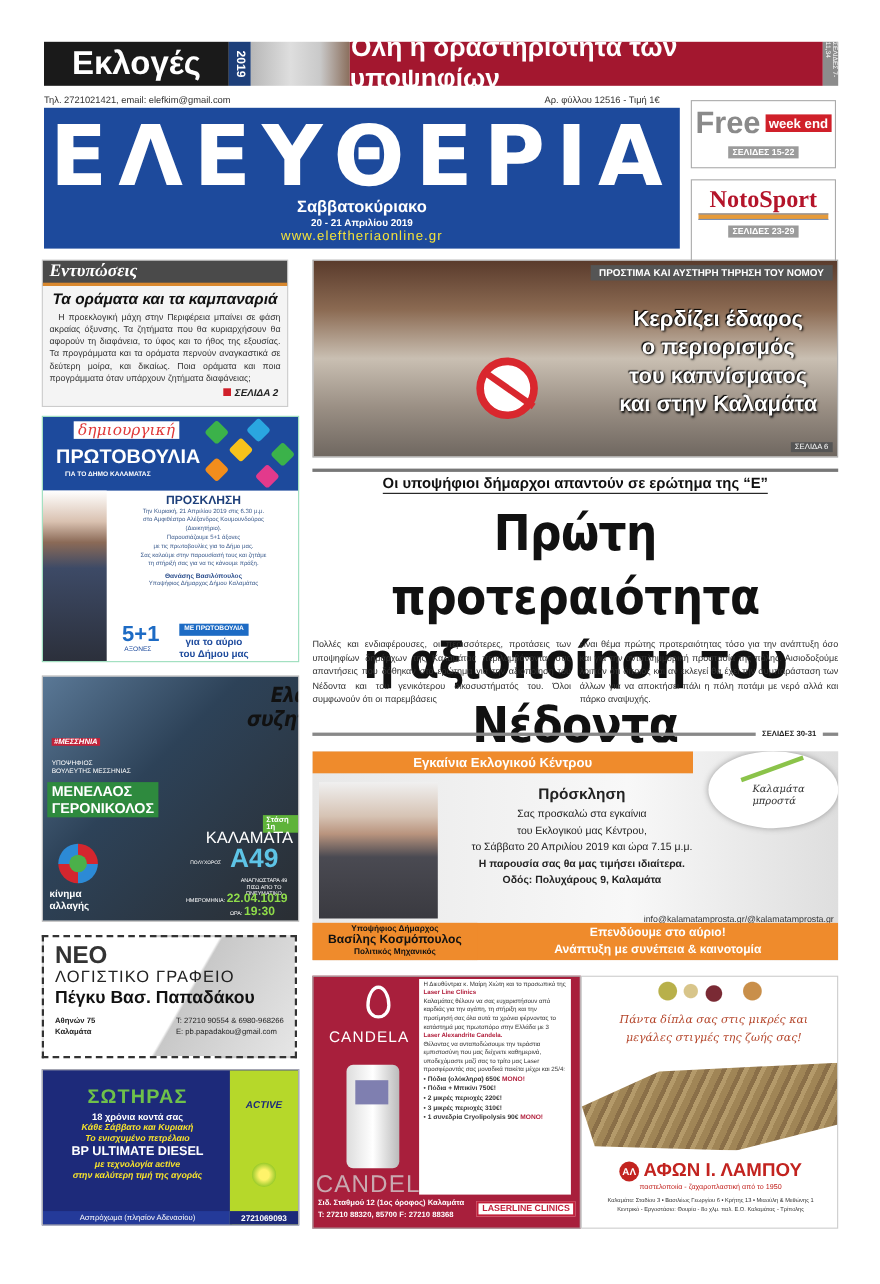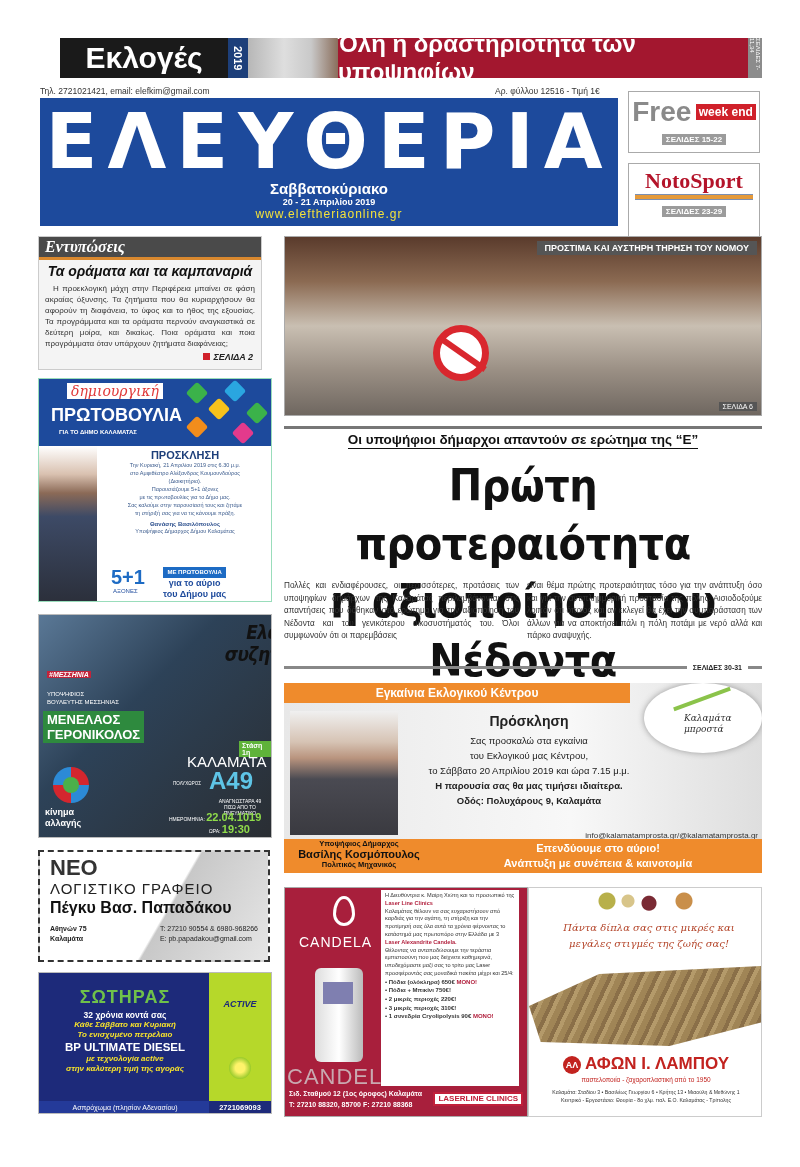--- a/index.html
+++ b/index.html
@@ -2,21 +2,21 @@
 <html><head>
 <meta charset="utf-8">
 <style>
   * { box-sizing: border-box; margin: 0; padding: 0; }
   html, body { width: 800px; height: 1167px; background: #ffffff; overflow: hidden; }
   body { font-family: "Liberation Sans", sans-serif; color: #222; position: relative; }
   .abs { position: absolute; }
 
   
   .elections { left: 40px; top: 38px; width: 722px; height: 40px; display: flex; }
-  .elections .left { width: 168px; background: #1a1a1a; color: #fff; font-weight: bold; font-size: 30px; display:flex; align-items:center; justify-content:center; letter-spacing: 0px; font-family: "Liberation Sans", sans-serif; margin-left: 20px; }
+  .elections .left { width: 168px; background: #1a1a1a; color: #fff; font-weight: bold; font-size: 30px; display:flex; align-items:center; justify-content:center; letter-spacing: 0px; font-family: "Liberation Sans", sans-serif; }
   .elections .year { width: 20px; background: #1d3f7a; color:#fff; font-size: 11px; font-weight:bold; writing-mode: vertical-rl; display:flex; align-items:center; justify-content:center; }
   .elections .photo { width: 90px; background: linear-gradient(90deg,#b7b7b7,#dedede 40%,#c9c9c9 70%,#8a6e5c); }
   .elections .right { flex:1; background: #a3172f; color:#fff; font-weight:bold; font-size: 24px; display:flex; align-items:center; justify-content:center; }
   .elections .tag { width: 14px; background:#8c8c8c; color:#fff; font-size:6px; writing-mode: vertical-rl; display:flex; align-items:center; justify-content:center; }
 
   .contact { left: 40px; top: 86px; font-size: 8.5px; color:#333; }
   .issue { left: 495px; top: 86px; font-size: 8.5px; color:#333; }
 
   
   .masthead { left: 40px; top: 98px; width: 578px; height: 128px; background: #1d4a9c; color:#fff; text-align:center; }
@@ -281,38 +281,44 @@
     <div>
       <span>T: 27210 90554 &amp; 6980-968266</span><br>
       <span>E: pb.papadakou@gmail.com</span>
     </div>
   </div>
 </div>
 
 <div class="abs ad-sot">
   <div class="main">
     <div class="brand">ΣΩΤΗΡΑΣ</div>
-    <div class="years">32 χρόνια κοντά σας</div>
+    <div class="years">18 χρόνια κοντά σας</div>
     <div class="y">Κάθε Σάββατο και Κυριακή</div>
     <div class="y">Το ενισχυμένο πετρέλαιο</div>
     <div class="diesel">BP ULTIMATE DIESEL</div>
     <div class="y">με τεχνολογία active</div>
     <div class="y">στην καλύτερη τιμή της αγοράς</div>
     <div class="loc">Ασπρόχωμα (πλησίον Αδενασίου)</div>
   </div>
   <div class="side">
     <div class="active">ACTIVE</div>
     <div class="bp"></div>
     <div class="phone">2721069093</div>
   </div>
 </div>
 
 <div class="abs smoke">
   <div class="kicker">ΠΡΟΣΤΙΜΑ ΚΑΙ ΑΥΣΤΗΡΗ ΤΗΡΗΣΗ ΤΟΥ ΝΟΜΟΥ</div>
   <div class="sign"></div>
+  <div class="head">
+    <div>Κερδίζει έδαφος</div>
+    <div>ο περιορισμός</div>
+    <div>του καπνίσματος</div>
+    <div>και στην Καλαμάτα</div>
+  </div>
   <div class="page">ΣΕΛΙΔΑ 6</div>
 </div>
 
 <div class="abs rule-top"></div>
 <div class="abs kick"><span>Οι υποψήφιοι δήμαρχοι απαντούν σε ερώτημα της “Ε”</span></div>
 <div class="abs headline">
   <div>Πρώτη προτεραιότητα</div>
   <div>η αξιοποίηση του Νέδοντα</div>
 </div>
 <div class="abs cols">

